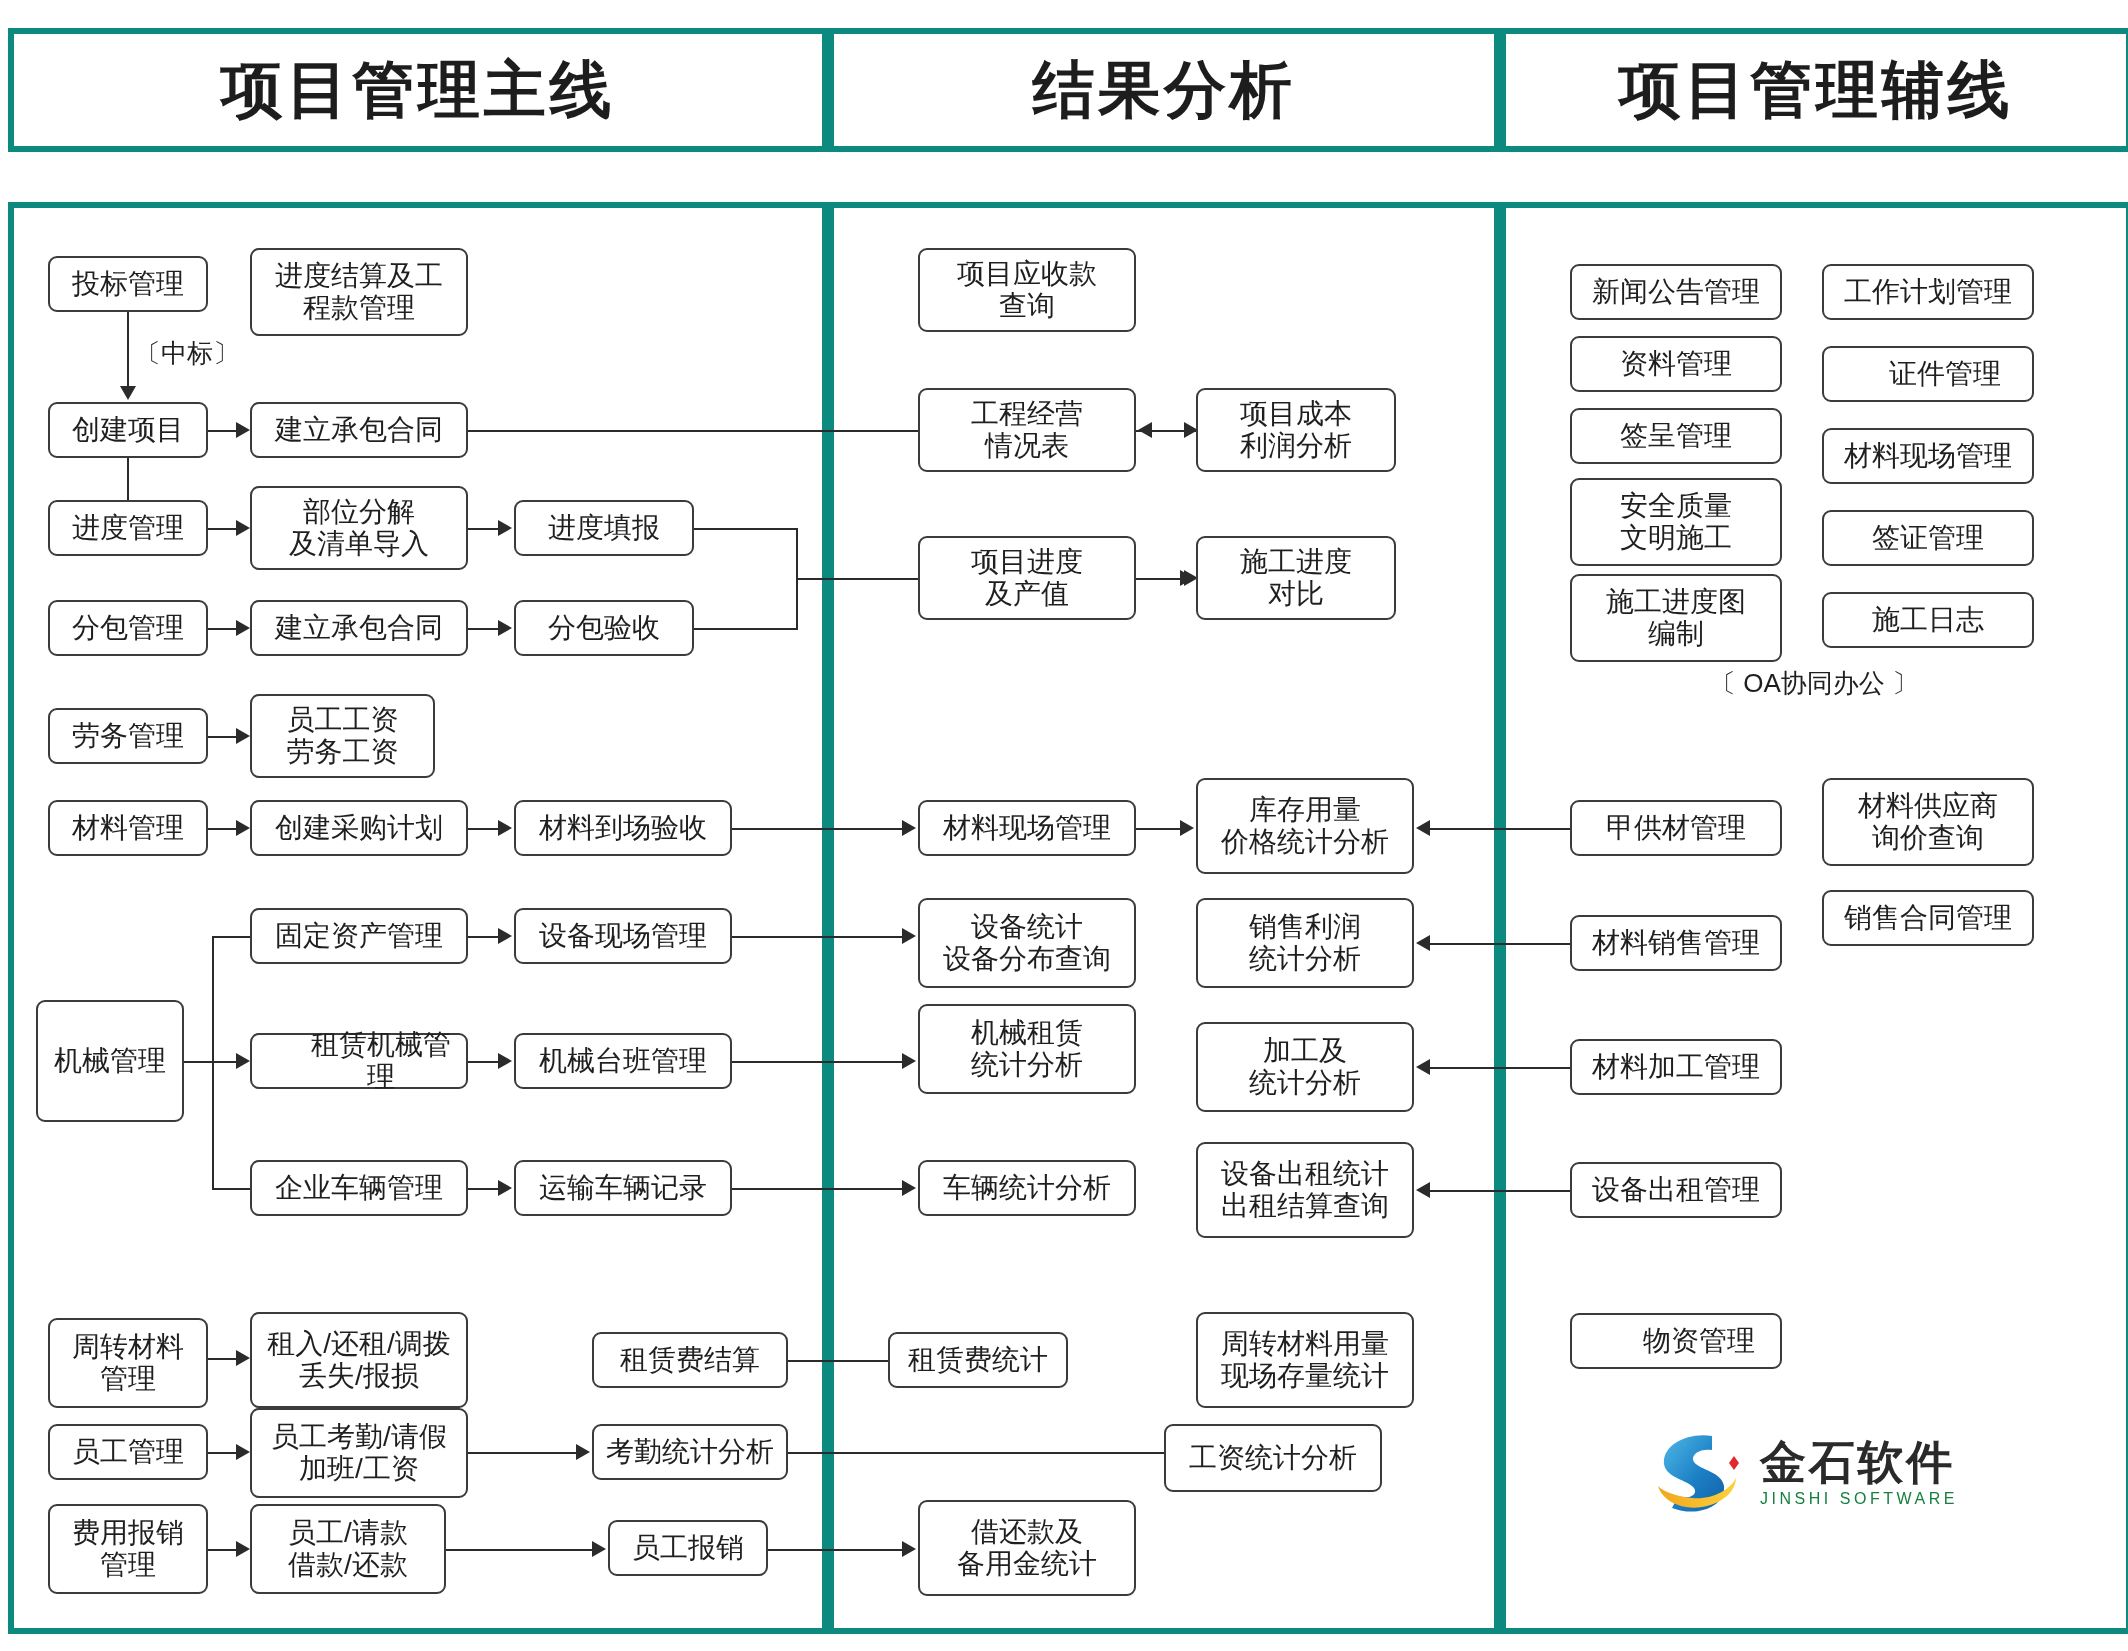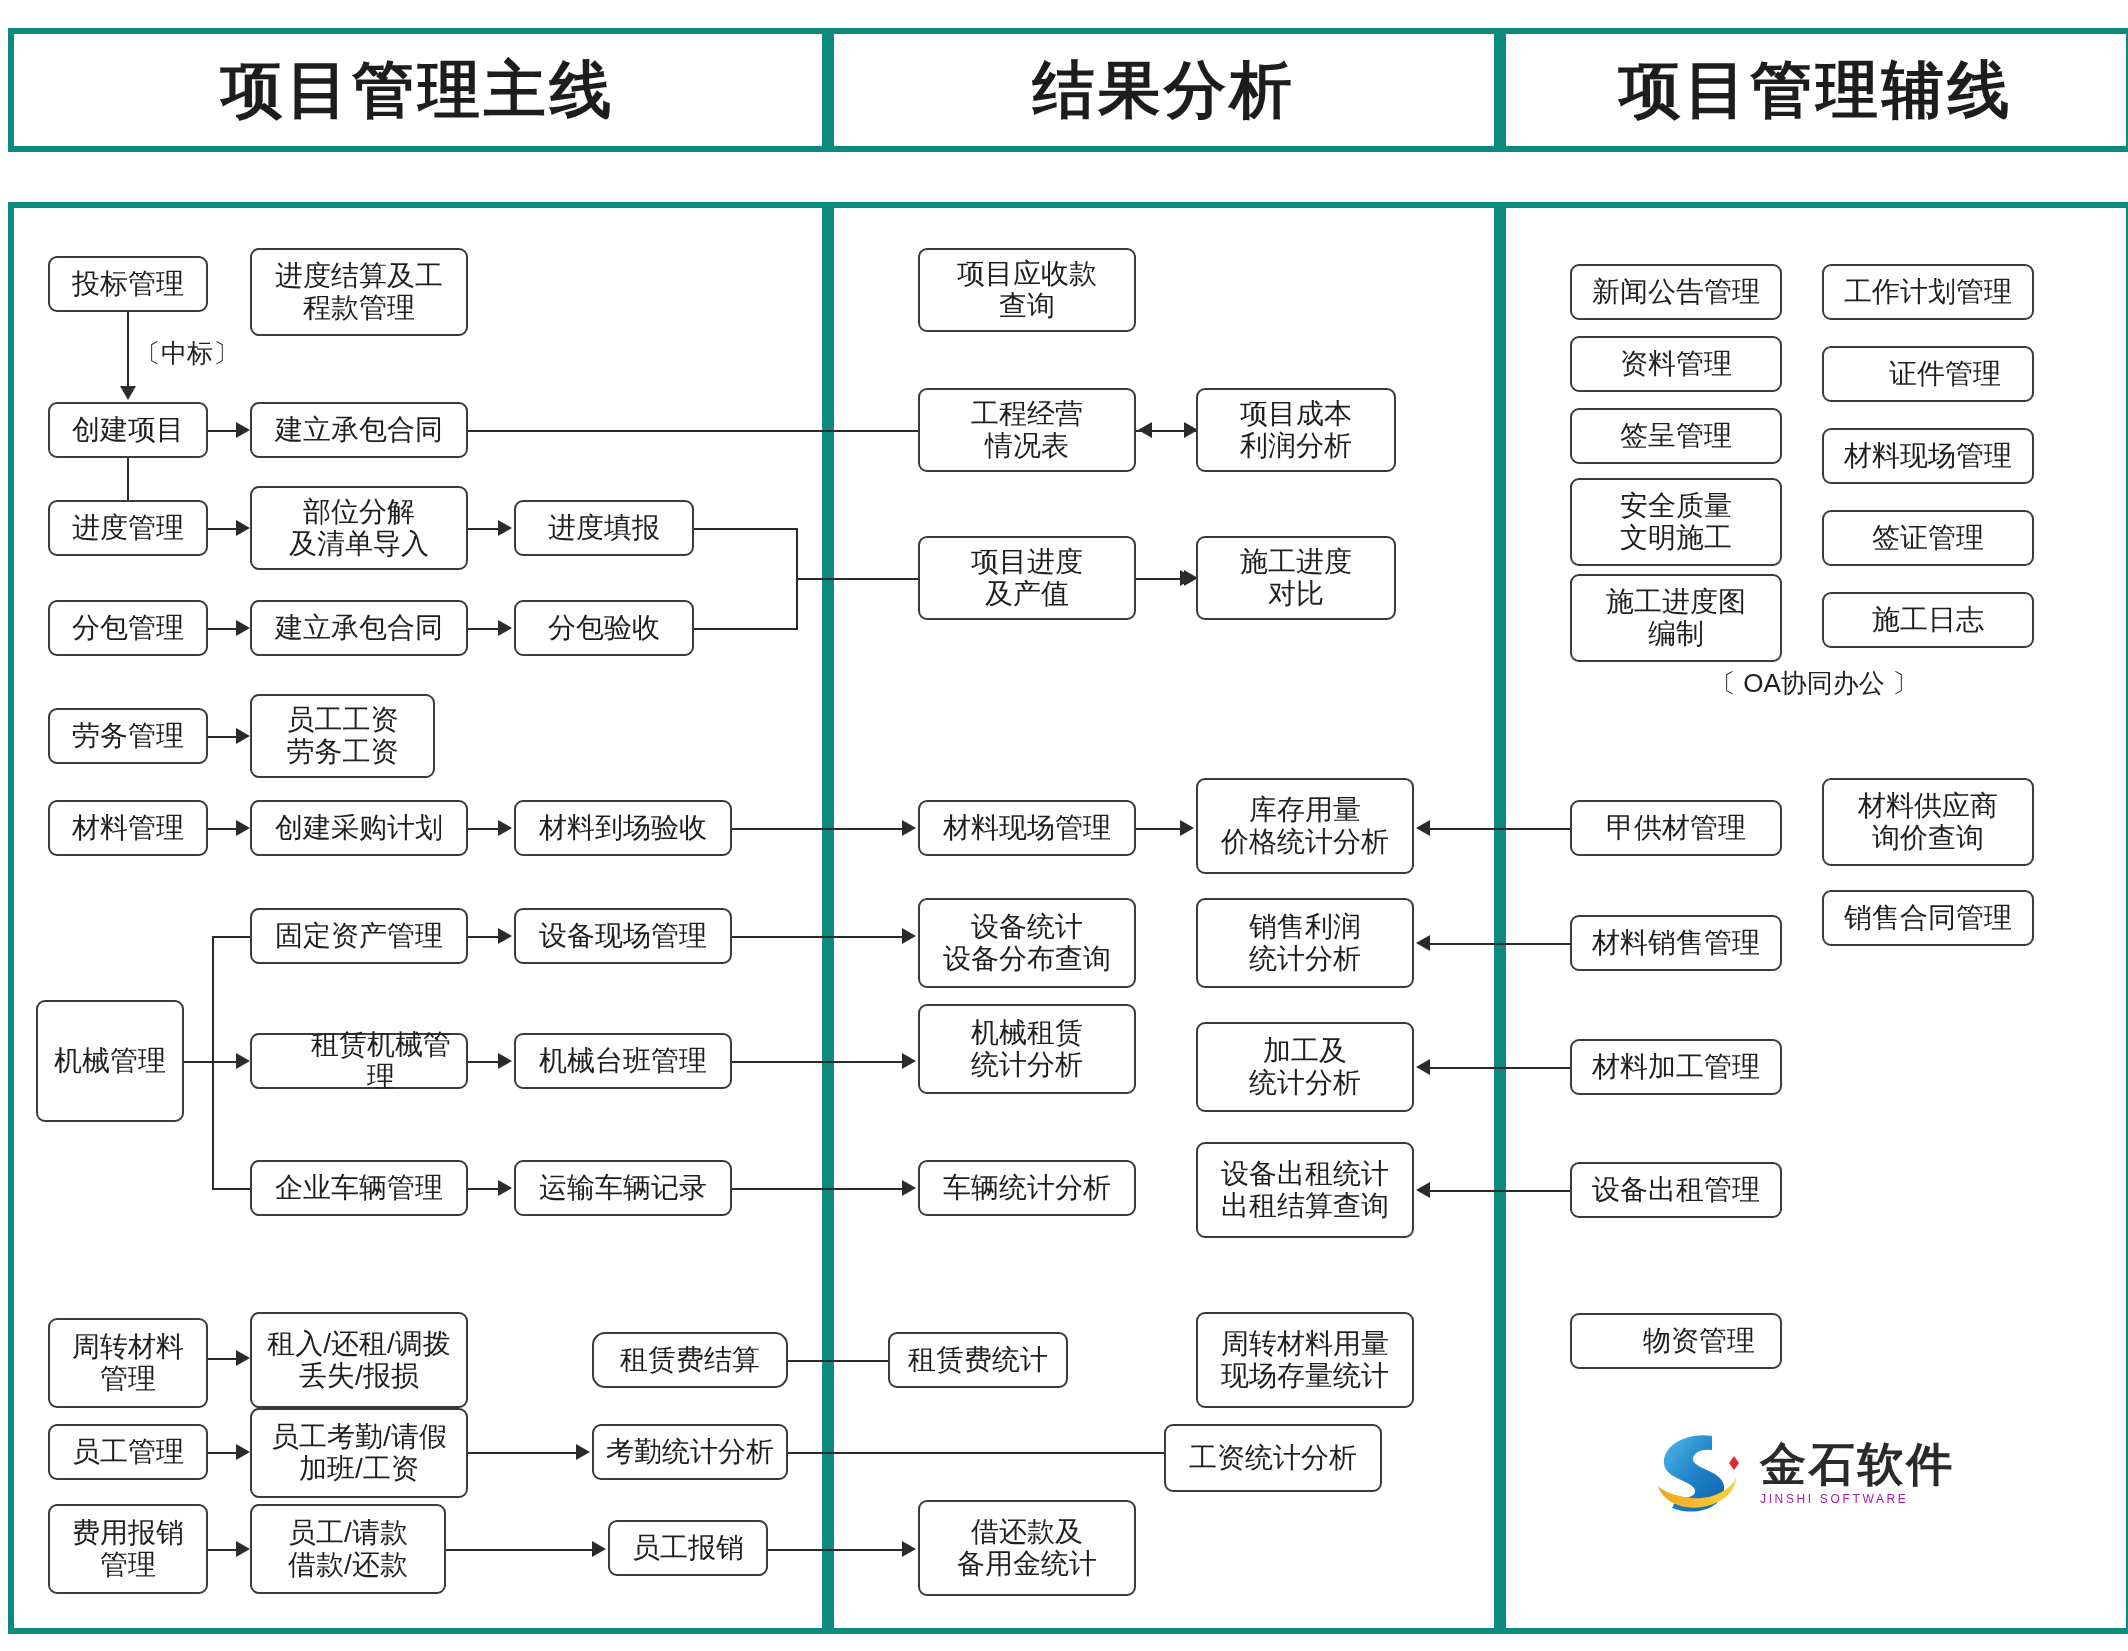--- a/index.html
+++ b/index.html
@@ -34,21 +34,21 @@
 
   
   .brk{position:absolute;font-size:26px;color:#1f1f1f;white-space:nowrap;}
 
   
   .logo{position:absolute;display:flex;align-items:center;gap:14px;}
   .logo .mark{width:96px;height:86px;position:relative;}
   .logo .words{display:flex;flex-direction:column;line-height:1;}
   .logo .cn{font-family:"Liberation Serif","DejaVu Serif",serif;font-weight:bold;
             font-size:46px;color:#2a2a2a;letter-spacing:.06em;}
-  .logo .en{font-size:12px;color:#a21caf;letter-spacing:.22em;margin-top:5px;}
+  .logo .en{font-size:16px;color:#15803d;letter-spacing:.22em;margin-top:5px;}
 </style>
 </head>
 <body>
 
 <div id="stage">
 
   <div class="hdr" style="left:8px;top:28px;width:808px;height:112px;">
     <span class="t" style="font-size:62px">项目管理主线</span>
   </div>
   <div class="hdr" style="left:828px;top:28px;width:660px;height:112px;">
@@ -191,21 +191,21 @@
   <div class="ar r" style="left:902px;top:1180px;"></div>
 
   <div class="nd f28" style="left:48px;top:1318px;width:160px;height:90px;">
     <span class="t">周转材料
 管理</span>
     </div>
   <div class="nd f28" style="left:250px;top:1312px;width:218px;height:96px;">
     <span class="t">租入/还租/调拨
 丢失/报损</span>
     </div>
-  <div class="nd f28" style="left:592px;top:1332px;width:196px;height:56px;border-radius:13px;">
+  <div class="nd f28" style="left:592px;top:1332px;width:196px;height:56px;">
     <span class="t">租赁费结算</span>
     </div>
   <div class="h" style="left:208px;top:1358px;width:30px;"></div>
   <div class="ar r" style="left:236px;top:1350px;"></div>
   <div class="h" style="left:788px;top:1360px;width:116px;"></div>
   <div class="ar r" style="left:902px;top:1352px;"></div>
 
   <div class="nd f28" style="left:48px;top:1424px;width:160px;height:56px;">
     <span class="t">员工管理</span>
     </div>

